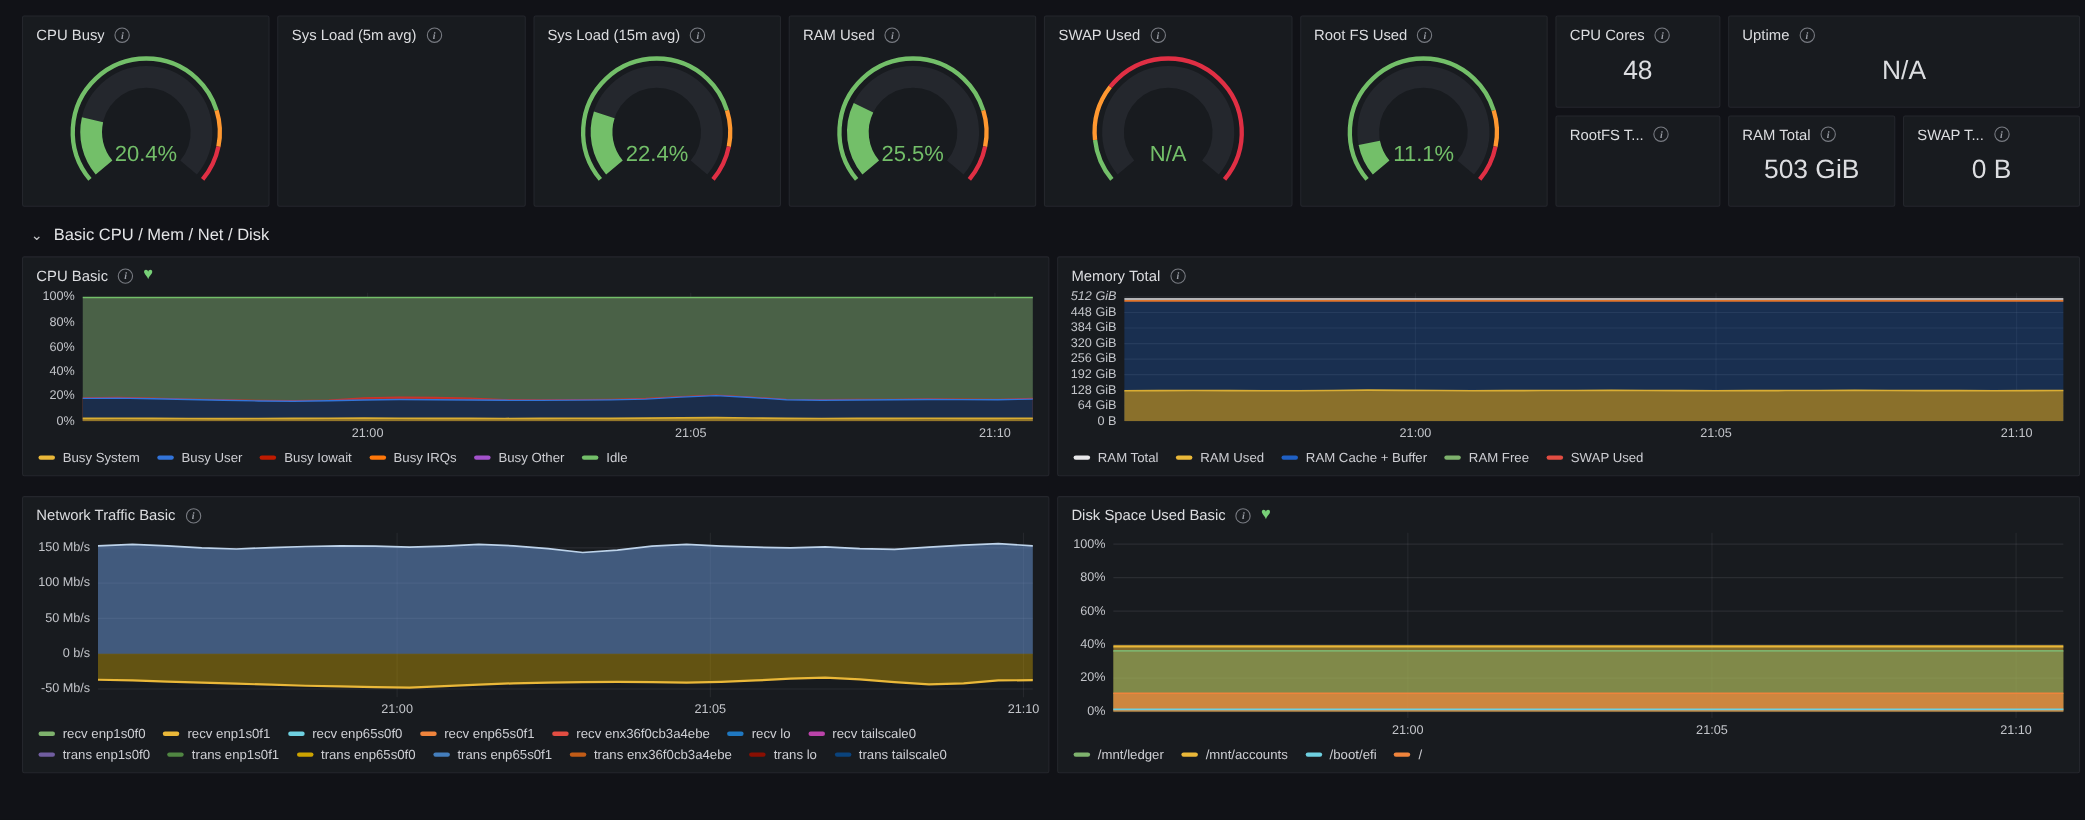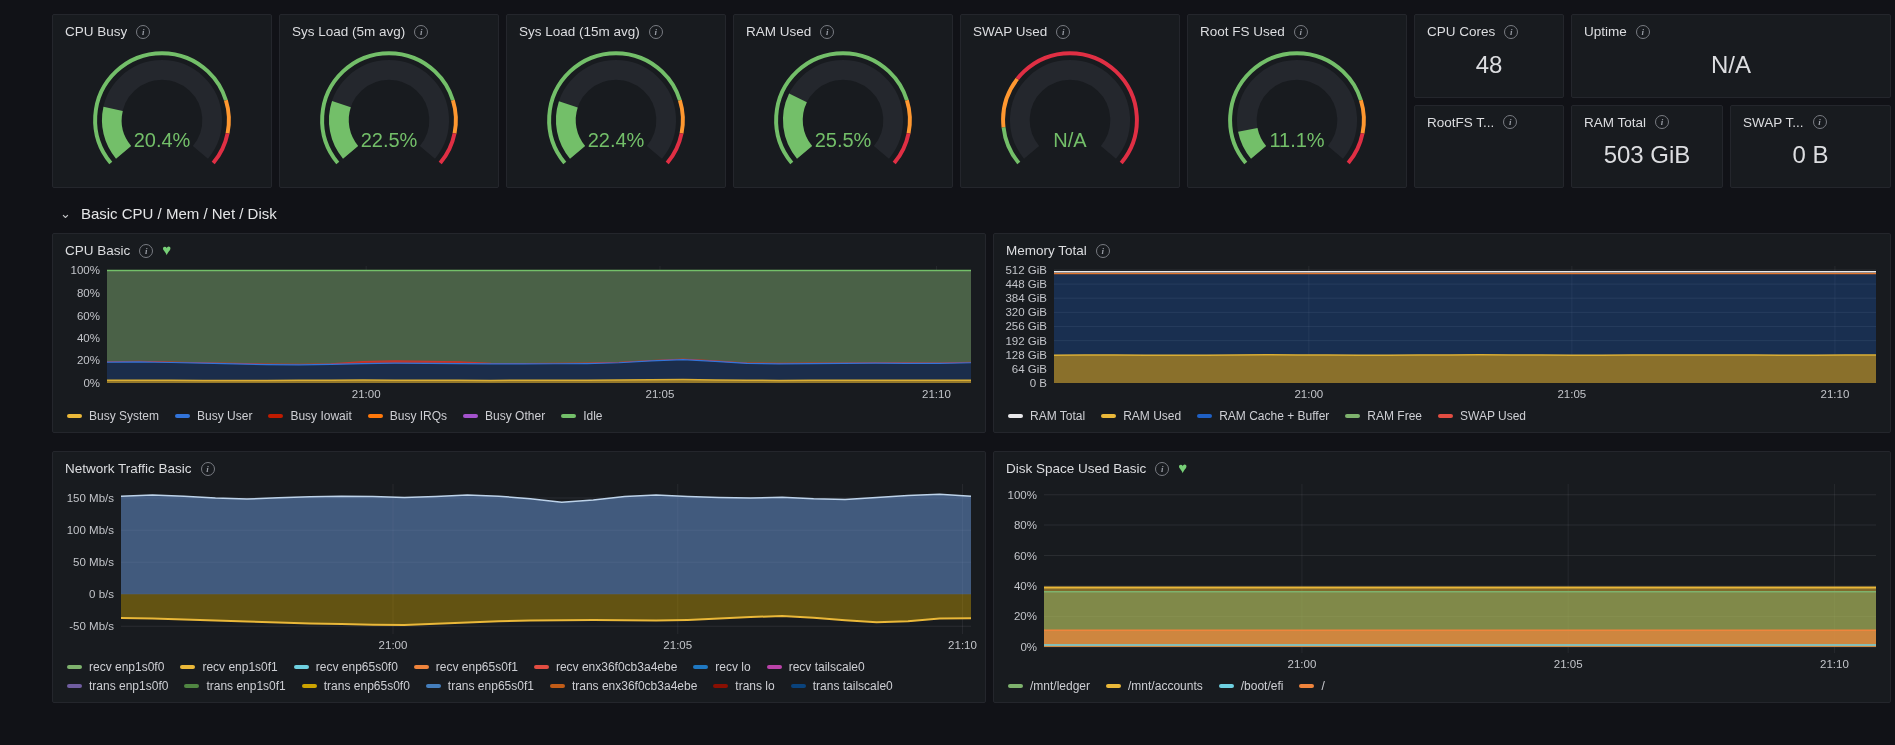--- a/index.html
+++ b/index.html
@@ -2,21 +2,21 @@
 <html><head>
 <meta charset="utf-8">
 <style>
   * { box-sizing: border-box; }
   html,body { margin:0; padding:0; }
   body {
     width:1895px; height:745px; overflow:hidden;
     background:#111217; color:#d8d9da;
     font-family:"Liberation Sans", sans-serif;
   }
-  .page { padding:14px 4px 0 20px;margin-left:32px; }
+  .page { padding:14px 4px 0 20px; }
 
   .panel {
     background:#181b1f; border:1px solid #24262c; border-radius:2px;
     display:flex; flex-direction:column; min-width:0;
   }
   .panel-header { display:flex; align-items:center; gap:9px; padding:9px 12px 2px 12px; flex:none; }
   .ptitle { font-size:13.5px; font-weight:500; color:#dcdde0; white-space:nowrap; overflow:hidden; }
   .info-icon {
     width:14px; height:14px; flex:none; border:1px solid #787b82; border-radius:50%;
     color:#9a9ea6; font-size:9px; font-weight:700; font-style:italic;
@@ -95,30 +95,20 @@
           </svg>
         <div class="gauge-value">20.4%</div>
       </div>
     </div>
 
     <div class="panel gauge-panel">
       <div class="panel-header">
         <span class="ptitle">Sys Load (5m avg)</span>
         <span class="info-icon">i</span>
       </div>
-      <div class="gauge-wrap">
-          <svg viewBox="0 0 100 92">
-            <path d="M 16.30 78.28 A 44 44 0 1 1 83.70 78.28" fill="none" stroke="#73bf69" stroke-width="2.6" pathLength="100" stroke-dasharray="78 200" stroke-dashoffset="0"></path>
-            <path d="M 16.30 78.28 A 44 44 0 1 1 83.70 78.28" fill="none" stroke="#ff9830" stroke-width="2.6" pathLength="100" stroke-dasharray="11 200" stroke-dashoffset="-78"></path>
-            <path d="M 16.30 78.28 A 44 44 0 1 1 83.70 78.28" fill="none" stroke="#e02f44" stroke-width="2.6" pathLength="100" stroke-dasharray="11 200" stroke-dashoffset="-89"></path>
-            <path d="M 24.72 71.21 A 33 33 0 1 1 75.28 71.21" fill="none" stroke="#24272d" stroke-width="13" pathLength="100"></path>
-            <path d="M 24.72 71.21 A 33 33 0 1 1 75.28 71.21" fill="none" stroke="#73bf69" stroke-width="13" pathLength="100" stroke-dasharray="22.5 200" stroke-dashoffset="0"></path>
-          </svg>
-        <div class="gauge-value">22.5%</div>
-      </div>
     </div>
 
     <div class="panel gauge-panel">
       <div class="panel-header">
         <span class="ptitle">Sys Load (15m avg)</span>
         <span class="info-icon">i</span>
       </div>
       <div class="gauge-wrap">
           <svg viewBox="0 0 100 92">
             <path d="M 16.30 78.28 A 44 44 0 1 1 83.70 78.28" fill="none" stroke="#73bf69" stroke-width="2.6" pathLength="100" stroke-dasharray="78 200" stroke-dashoffset="0"></path>
@@ -308,21 +298,21 @@
       <div class="plot-zone">
         <div class="ygutter">
             <span style="top: 100%;">0 B</span>
             <span style="top: 87.9245%;">64 GiB</span>
             <span style="top: 75.8491%;">128 GiB</span>
             <span style="top: 63.7736%;">192 GiB</span>
             <span style="top: 51.6981%;">256 GiB</span>
             <span style="top: 39.6226%;">320 GiB</span>
             <span style="top: 27.5472%;">384 GiB</span>
             <span style="top: 15.4717%;">448 GiB</span>
-            <span style="top: 3.39623%;">512 GiB</span>
+            <span style="top: 3.39623%; font-style: italic;">512 GiB</span>
           </div>
         <div class="plot">
           <svg preserveAspectRatio="none" viewBox="0 0 1000 300">
               <line x1="0" x2="1000" y1="300.0" y2="300.0" stroke="rgba(204,204,220,0.10)" stroke-width="1" vector-effect="non-scaling-stroke"></line>
               <line x1="0" x2="1000" y1="263.8" y2="263.8" stroke="rgba(204,204,220,0.10)" stroke-width="1" vector-effect="non-scaling-stroke"></line>
               <line x1="0" x2="1000" y1="227.5" y2="227.5" stroke="rgba(204,204,220,0.10)" stroke-width="1" vector-effect="non-scaling-stroke"></line>
               <line x1="0" x2="1000" y1="191.3" y2="191.3" stroke="rgba(204,204,220,0.10)" stroke-width="1" vector-effect="non-scaling-stroke"></line>
               <line x1="0" x2="1000" y1="155.1" y2="155.1" stroke="rgba(204,204,220,0.10)" stroke-width="1" vector-effect="non-scaling-stroke"></line>
               <line x1="0" x2="1000" y1="118.9" y2="118.9" stroke="rgba(204,204,220,0.10)" stroke-width="1" vector-effect="non-scaling-stroke"></line>
               <line x1="0" x2="1000" y1="82.6" y2="82.6" stroke="rgba(204,204,220,0.10)" stroke-width="1" vector-effect="non-scaling-stroke"></line>

